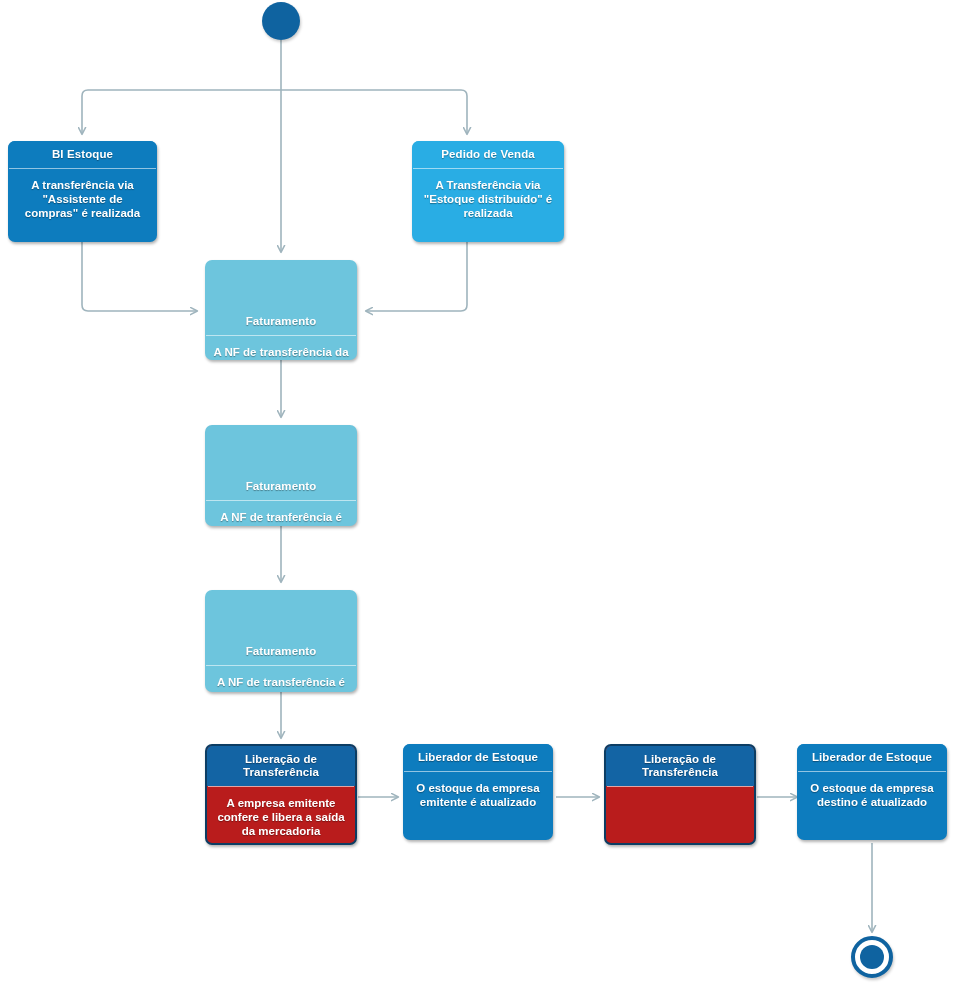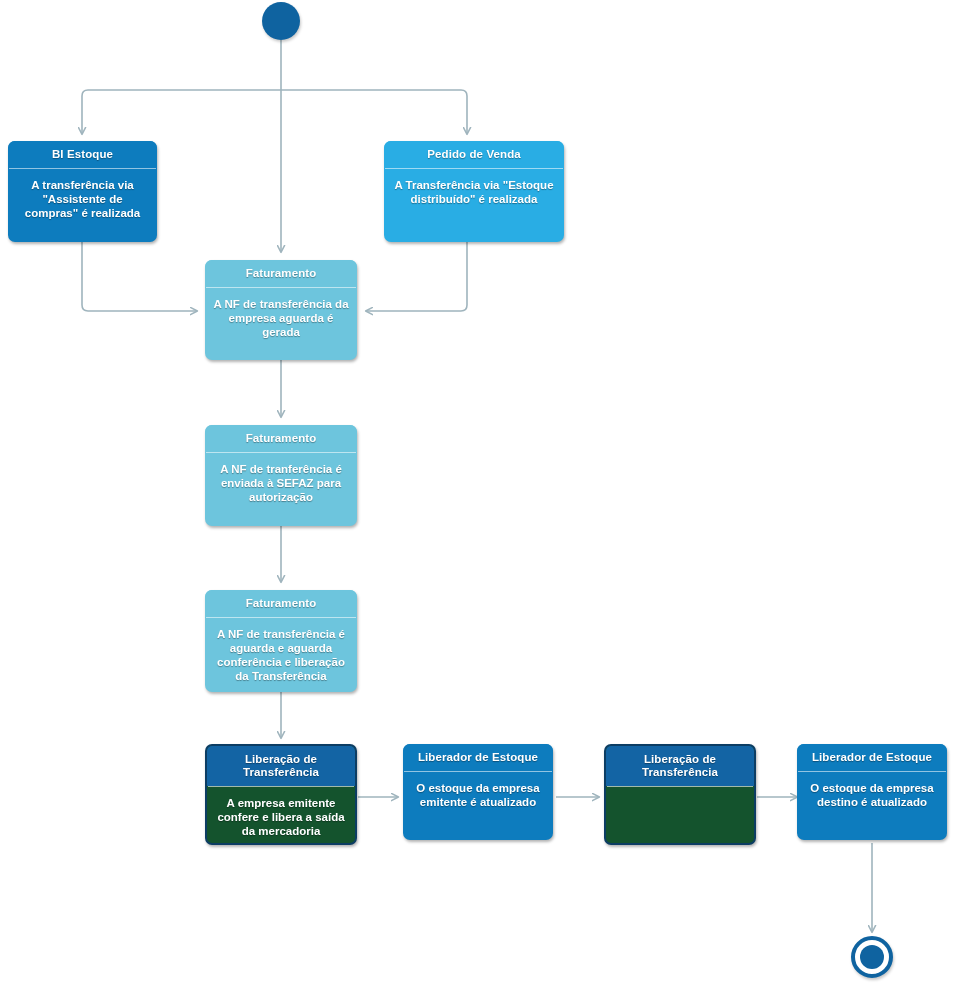--- a/index.html
+++ b/index.html
@@ -56,22 +56,22 @@
     line-height: 14px;
     padding: 9px 7px 9px 7px;
     text-shadow: 0 1px 1px rgba(0,0,0,0.35);
   }
   
   .v-mid   { background: #0d7cbe; }
   .v-mid .hdr { background: #0d7cbe; }
   .v-bright{ background: #29ade4; }
   .v-bright .hdr { background: #29ade4; }
   .v-light { background: #6dc5dd; }
-  .v-light .hdr { background: #6dc5dd; }
-  .v-dark  { background: #14532d; border: 2px solid #0c3d63; }
+  .v-light .hdr { background: #6dc5dd; margin-top: 48px; }
+  .v-dark  { background: #b91c1c; border: 2px solid #0c3d63; }
   .v-dark .hdr { background: #1364a4; }
   .v-dark .sep { background: rgba(255,255,255,0.6); }
 
   
   .start-node {
     position: absolute;
     border-radius: 50%;
     background: #0f63a0;
     box-shadow: 1px 2px 3px rgba(0,0,0,0.22);
   }
@@ -135,21 +135,21 @@
   </svg>
 
   <div class="start-node" style="left:262px; top:2px; width:38px; height:38px;"></div>
 
   <div class="node v-mid" style="left:8px; top:141px; width:149px; height:101px;">
     <div class="hdr">BI Estoque</div>
     <div class="sep"></div>
     <div class="body">A transferência via "Assistente de compras" é realizada</div>
   </div>
 
-  <div class="node v-bright" style="left:384px; top:141px; width:180px; height:101px;">
+  <div class="node v-bright" style="left:412px; top:141px; width:152px; height:101px;">
     <div class="hdr">Pedido de Venda</div>
     <div class="sep"></div>
     <div class="body">A Transferência via "Estoque distribuído" é realizada</div>
   </div>
 
   <div class="node v-light" style="left:205px; top:260px; width:152px; height:100px;">
     <div class="hdr">Faturamento</div>
     <div class="sep"></div>
     <div class="body">A NF de transferência da empresa aguarda é gerada</div>
   </div>

